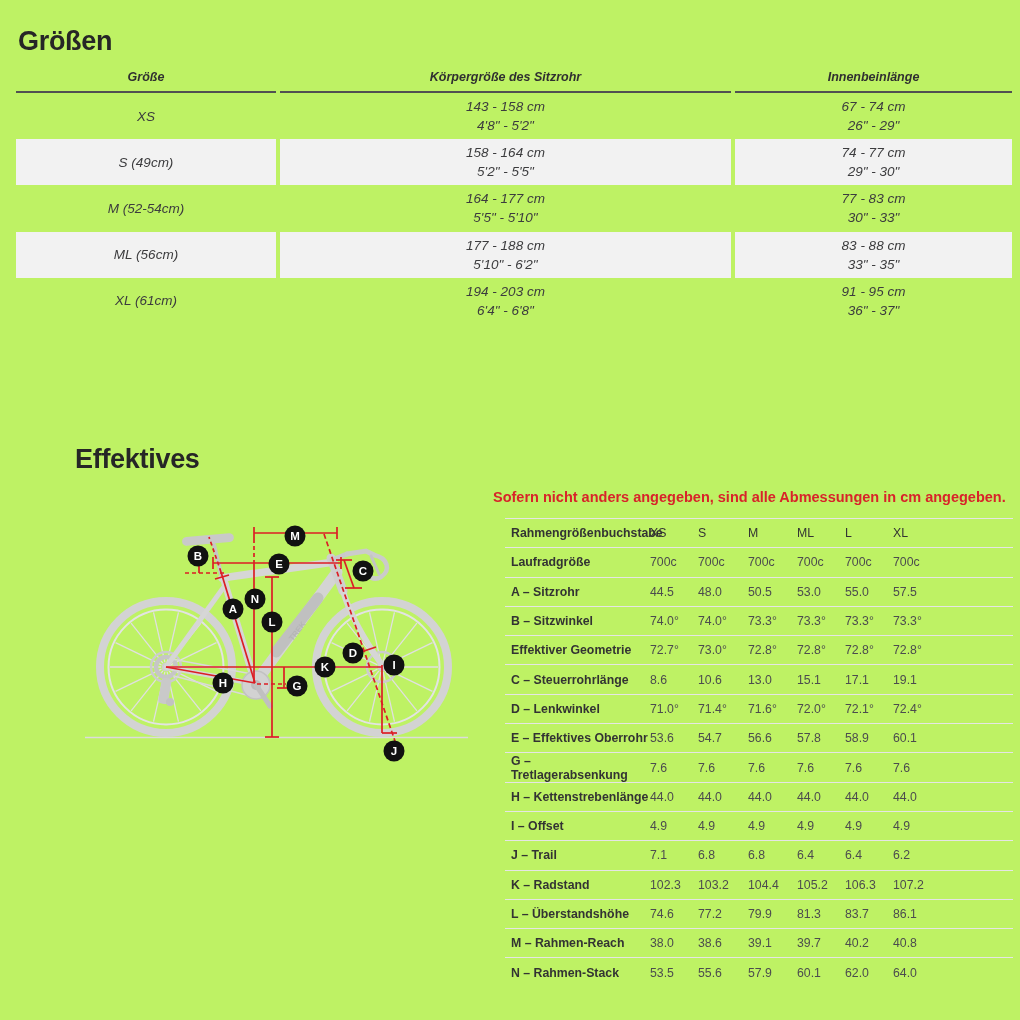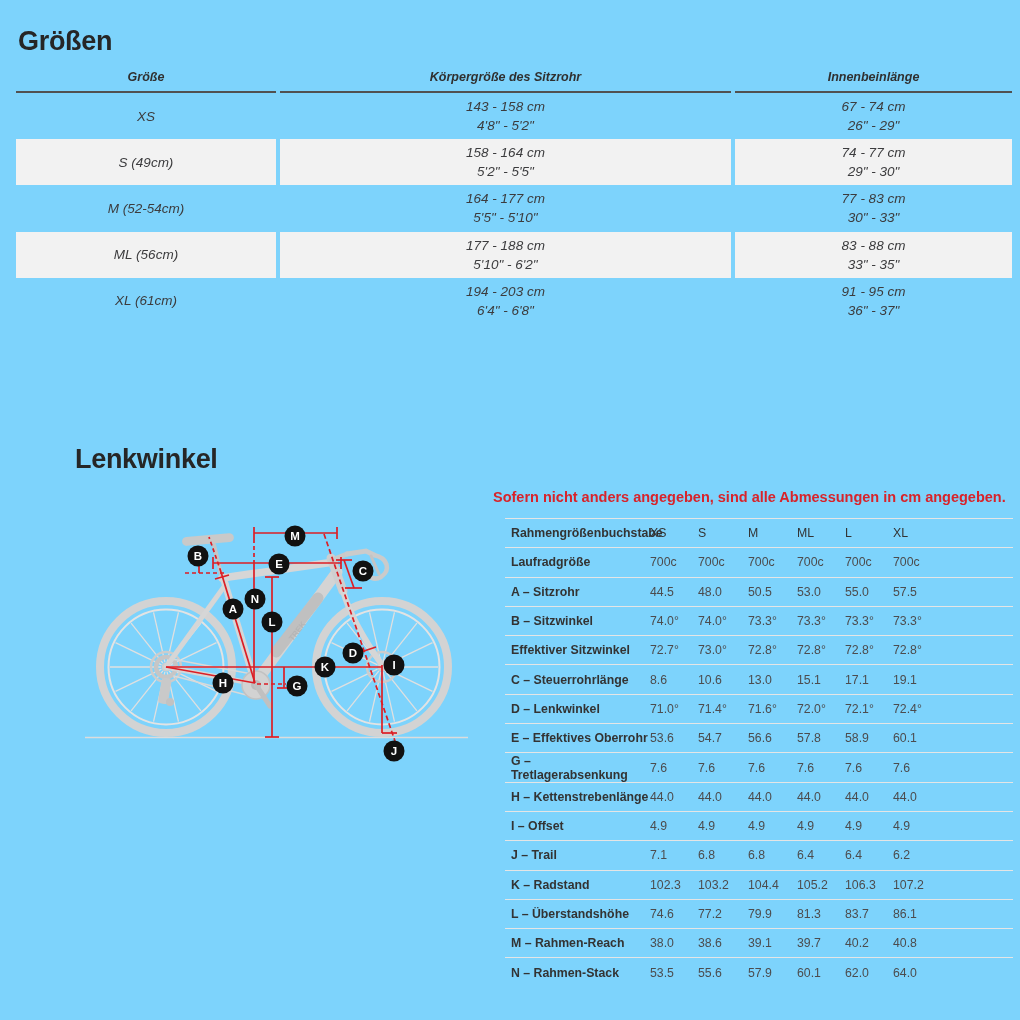--- a/index.html
+++ b/index.html
@@ -1,16 +1,16 @@
 <!DOCTYPE html>
 <html><head>
 <meta charset="utf-8">
 <style>
   html,body{margin:0;padding:0;background:#fff;}
-  #page{position:relative;width:1020px;height:1020px;background:#7dd3fc;overflow:hidden;
+  #page{position:relative;width:1020px;height:1020px;background:#bef264;overflow:hidden;
         font-family:"Liberation Sans", sans-serif;color:#3c3c3e;}
   .title{position:absolute;font-size:27px;font-weight:700;color:#262626;letter-spacing:-0.3px;}
   #sizes-title{left:18px;top:26px;}
   #geometry-title{left:75px;top:444px;}
 
   
   table.sizes{position:absolute;left:12px;top:64px;width:996px;
       border-collapse:separate;border-spacing:4px 0;table-layout:fixed;font-style:italic;}
   table.sizes th{font-size:12.5px;font-weight:700;color:#303030;text-align:center;
       padding:6px 0 7px 0;border-bottom:2px solid #515151;}
@@ -117,21 +117,21 @@
             <div>6'4" - 6'8"</div>
           </td>
           <td>
             <div>91 - 95 cm</div>
             <div>36" - 37"</div>
           </td>
         </tr>
       </tbody>
   </table>
 
-  <div id="geometry-title" class="title">Lenkwinkel</div>
+  <div id="geometry-title" class="title">Effektives</div>
 
   <div id="geo-note">Sofern nicht anders angegeben, sind alle Abmessungen in cm angegeben.</div>
 
   <svg id="bike-svg" width="1020" height="1020" viewBox="0 0 1020 1020">
 
     <line x1="85" y1="737.5" x2="468" y2="737.5" stroke="#dcdcdc" stroke-width="1.5"></line>
 
     <g>
       <circle cx="166" cy="667" r="66" fill="none" stroke="#d3d3d3" stroke-width="8"></circle>
       <circle cx="166" cy="667" r="57.5" fill="none" stroke="#e3e3e3" stroke-width="2"></circle>
@@ -312,21 +312,21 @@
           <th>B – Sitzwinkel</th>
           <td>74.0°</td>
           <td>74.0°</td>
           <td>73.3°</td>
           <td>73.3°</td>
           <td>73.3°</td>
           <td>73.3°</td>
           <td></td>
         </tr>
         <tr>
-          <th>Effektiver Sitzwinkel</th>
+          <th>Effektiver Geometrie</th>
           <td>72.7°</td>
           <td>73.0°</td>
           <td>72.8°</td>
           <td>72.8°</td>
           <td>72.8°</td>
           <td>72.8°</td>
           <td></td>
         </tr>
         <tr>
           <th>C – Steuerrohrlänge</th>

